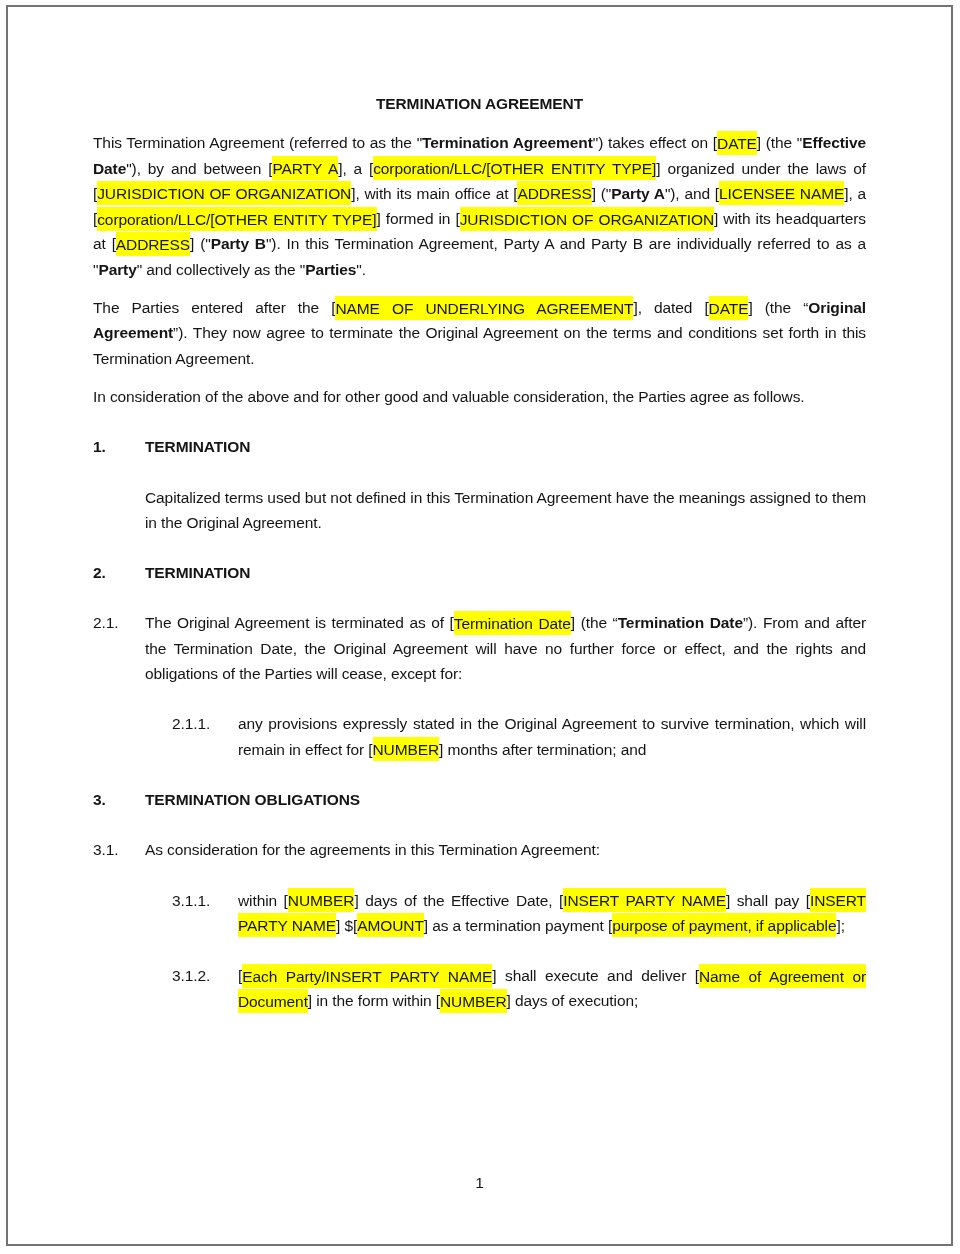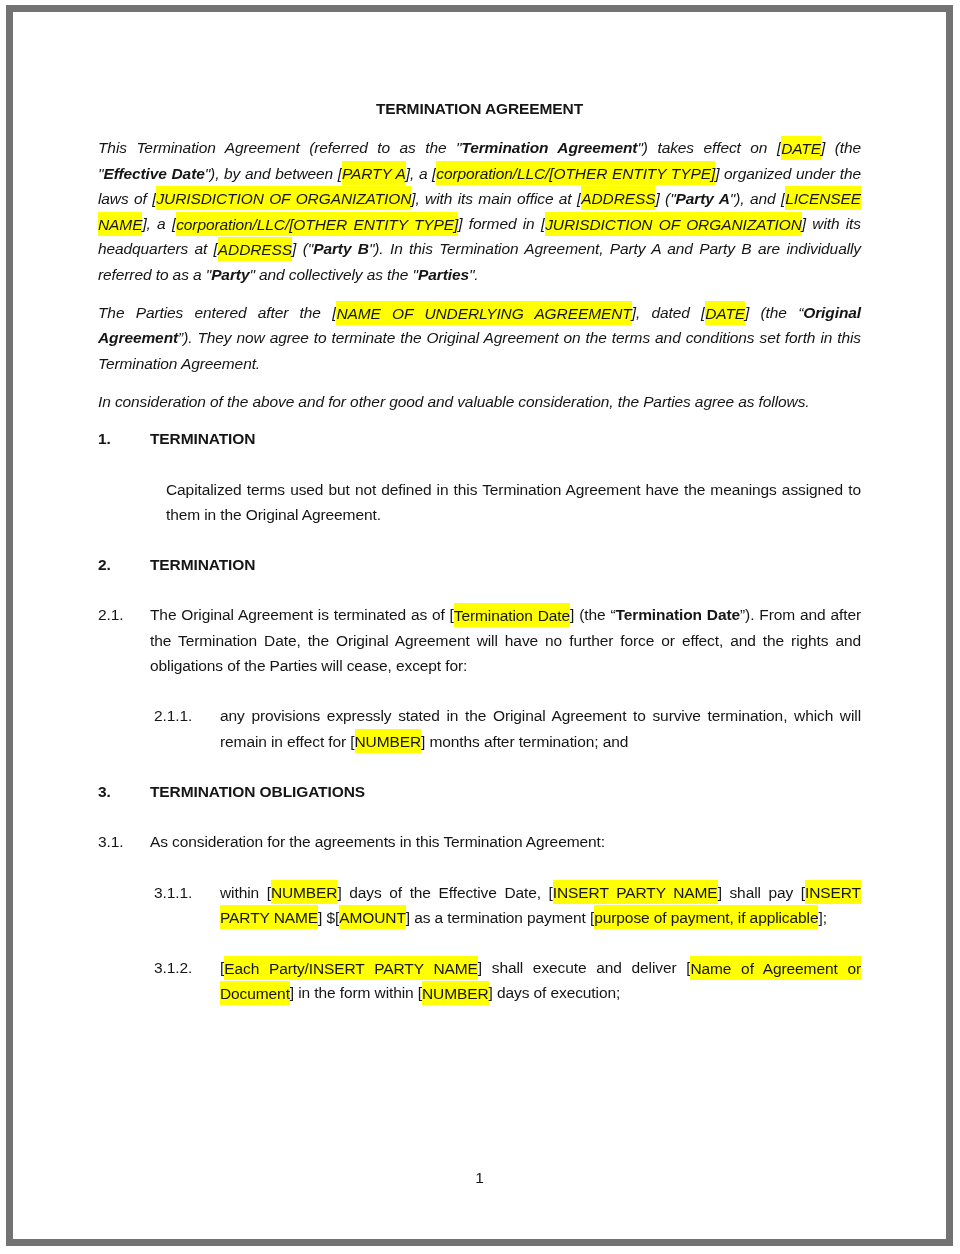--- a/index.html
+++ b/index.html
@@ -8,61 +8,60 @@
     height: 1254px;
     background: #ffffff;
     position: relative;
     font-family: "Liberation Sans", sans-serif;
     color: #151515;
     overflow: hidden;
   }
   .page {
     position: absolute;
     left: 6px; top: 5px; right: 7px; bottom: 8px;
-    border: 7px solid #737373;
+    border: 2px solid #737373;
     box-sizing: border-box;
     padding: 84px 85px 0 85px;
     background: #fff;
   }
   .doc {
     font-size: 15.5px;
     line-height: 25.3px;
     letter-spacing: -0.1px;
   }
   .title {
     text-align: center;
     font-weight: bold;
     margin: 0 0 14px 0;
   }
   .para {
     margin: 0 0 13px 0;
     text-align: justify;
-    font-style: italic;
   }
   .clause {
     display: flex;
     margin: 0 0 25px 0;
   }
   .clause .num {
     flex: none;
     width: 52px;
   }
   .clause .body {
     flex: 1;
     text-align: justify;
   }
-  .clause.level3 { margin-left: 56px; justify-content: space-between; }
+  .clause.level3 { margin-left: 79px; justify-content: space-between; }
   .clause.level3 .num { width: 66px; }
   .clause.heading { font-weight: bold; }
   .clause.heading .body { text-align: left; }
   .indent-para {
-    margin: 0 0 25px 68px;
+    margin: 0 0 25px 52px;
     text-align: justify;
   }
-  .gap-lg { margin-bottom: 12px; }
+  .gap-lg { margin-bottom: 25px; }
   .hl {
     background: var(--hl, #ffff00);
     padding: 3.5px 0;
   }
   .b { font-weight: bold; }
   .footer {
     position: absolute;
     left: 0; right: 0; bottom: 52px;
     text-align: center;
     font-size: 15.5px;

